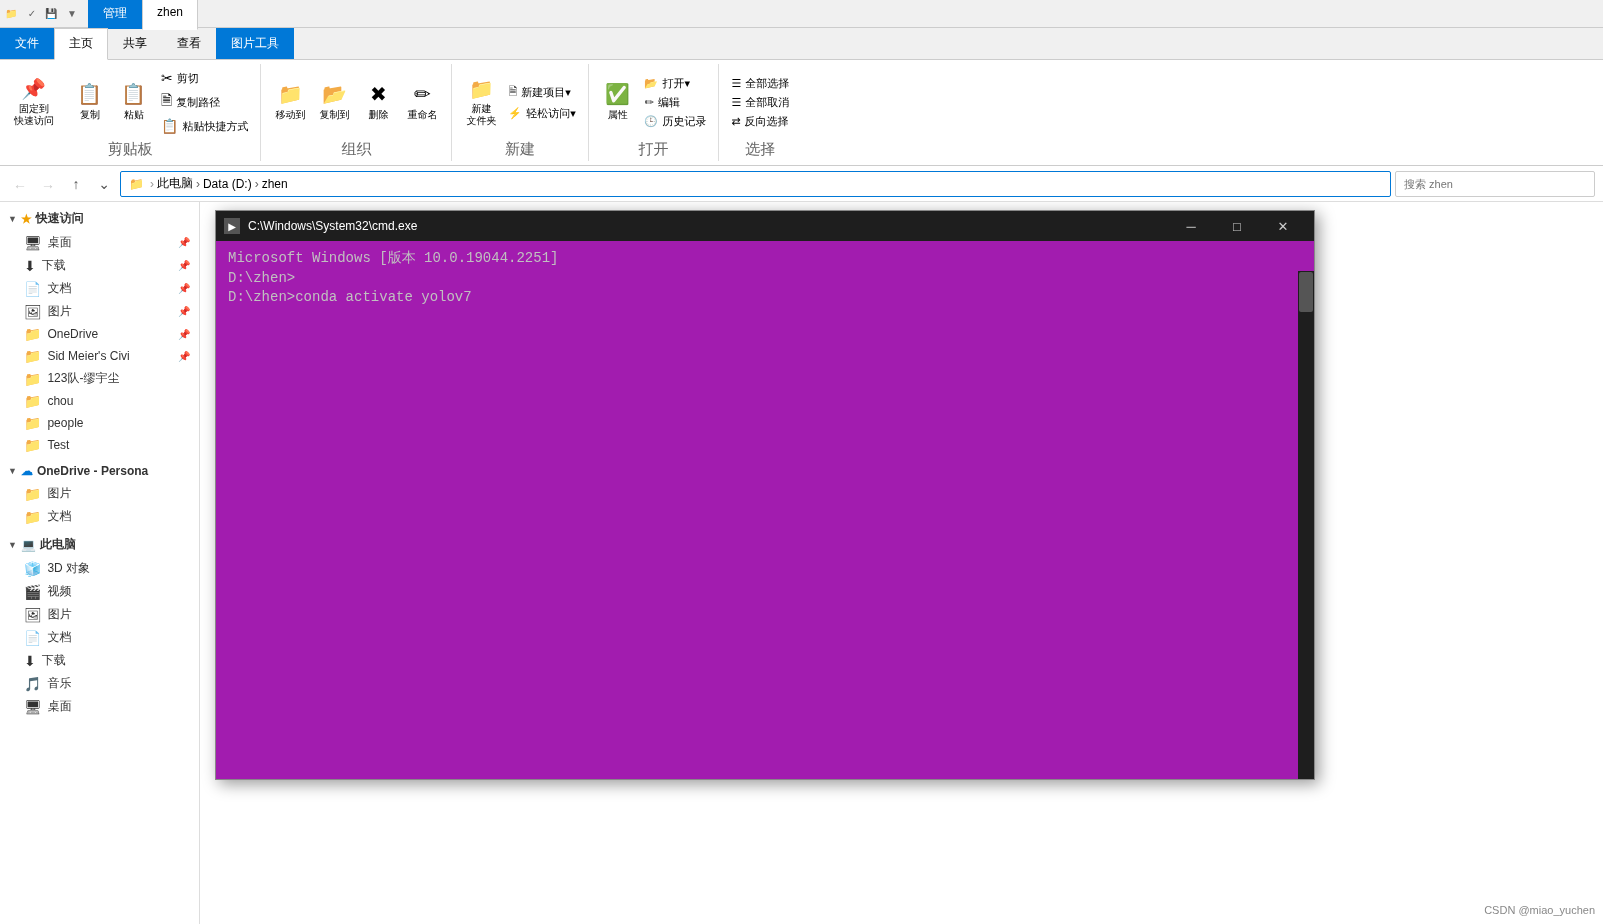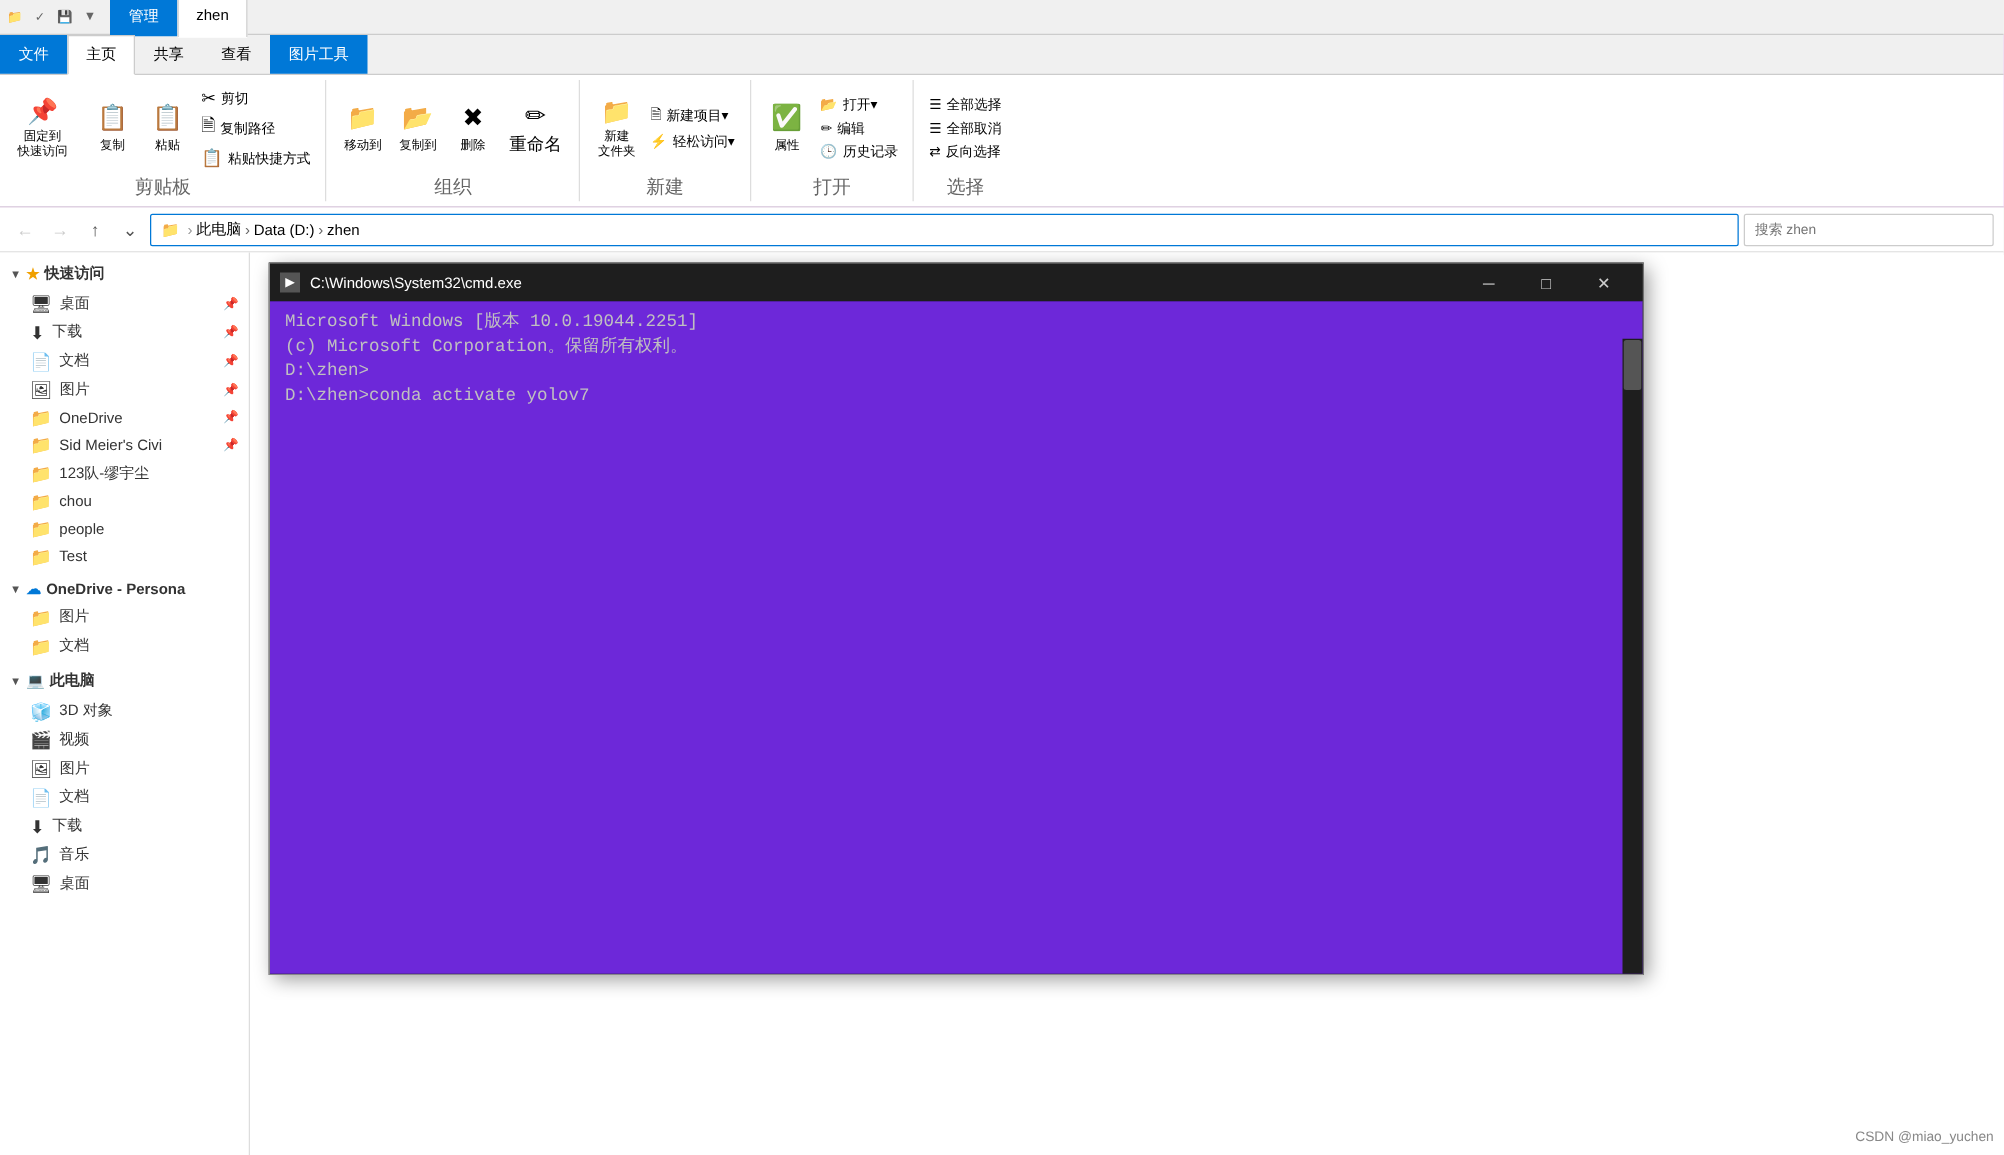--- a/index.html
+++ b/index.html
@@ -208,21 +208,21 @@
     .cmd-title-icon { width: 16px; height: 16px; background: #555; display: flex; align-items: center; justify-content: center; font-size: 10px; color: #fff; }
     .cmd-title-text { flex: 1; font-size: 12px; color: #fff; }
     .cmd-controls { display: flex; gap: 0; }
     .cmd-ctrl-btn {
       width: 46px; height: 30px;
       display: flex; align-items: center; justify-content: center;
       font-size: 13px; color: #ccc; cursor: pointer;
     }
     .cmd-body {
       flex: 1;
-      background: #6d28d9;
+      background: #a21caf;
       color: #c0c0c0;
       font-family: 'Courier New', Consolas, monospace;
       font-size: 14px;
       padding: 8px 12px;
       overflow-y: auto;
       white-space: pre;
       line-height: 1.4;
     }
     .cmd-scrollbar {
       position: absolute;
@@ -317,21 +317,21 @@
         <div class="ribbon-btn">
           <div class="icon">📂</div>
           <div style="font-size:10px">复制到</div>
         </div>
         <div class="ribbon-btn">
           <div class="icon">✖</div>
           <div style="font-size:10px">删除</div>
         </div>
         <div class="ribbon-btn">
           <div class="icon">✏</div>
-          <div style="font-size:14px">重命名</div>
+          <div style="font-size:10px">重命名</div>
         </div>
       </div>
       <div class="ribbon-group-label">组织</div>
     </div>
 
     <div class="ribbon-group">
       <div class="ribbon-group-buttons">
         <div class="ribbon-btn">
           <div class="icon">📁</div>
           <div style="font-size:10px;text-align:center;line-height:1.2">新建<br>文件夹</div>
@@ -524,21 +524,21 @@
       <div class="cmd-titlebar">
         <div class="cmd-title-icon">▶</div>
         <div class="cmd-title-text">C:\Windows\System32\cmd.exe</div>
         <div class="cmd-controls">
           <div class="cmd-ctrl-btn">─</div>
           <div class="cmd-ctrl-btn">□</div>
           <div class="cmd-ctrl-btn close">✕</div>
         </div>
       </div>
       <div style="position:relative;flex:1;display:flex;">
-        <div class="cmd-body"><div>Microsoft Windows [版本 10.0.19044.2251]</div><div>(c) Microsoft Corporation。保留所有权利。</div><div></div><div>D:\zhen&gt;</div><div>D:\zhen&gt;conda activate yolov7</div><div></div></div>
+        <div class="cmd-body"><div>Microsoft Windows [版本 10.0.19044.2251]</div><div></div><div>D:\zhen&gt;</div><div>D:\zhen&gt;conda activate yolov7</div><div></div></div>
         <div class="cmd-scrollbar">
           <div class="cmd-scrollbar-thumb"></div>
         </div>
       </div>
     </div>
   </div>
 </div>
 
 <div class="watermark">CSDN @miao_yuchen</div>
 

